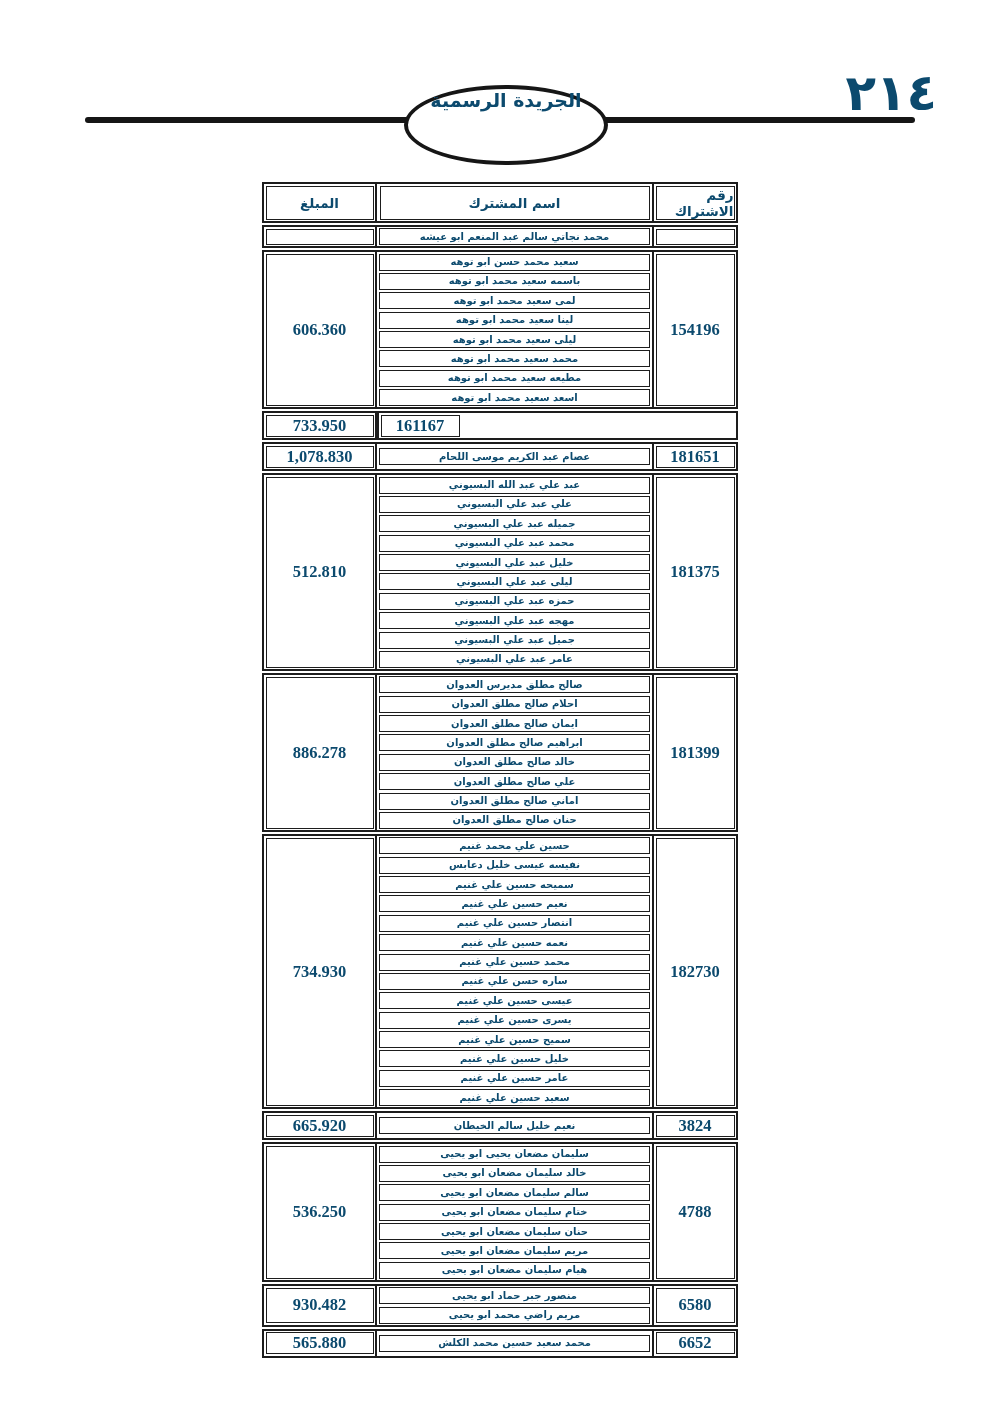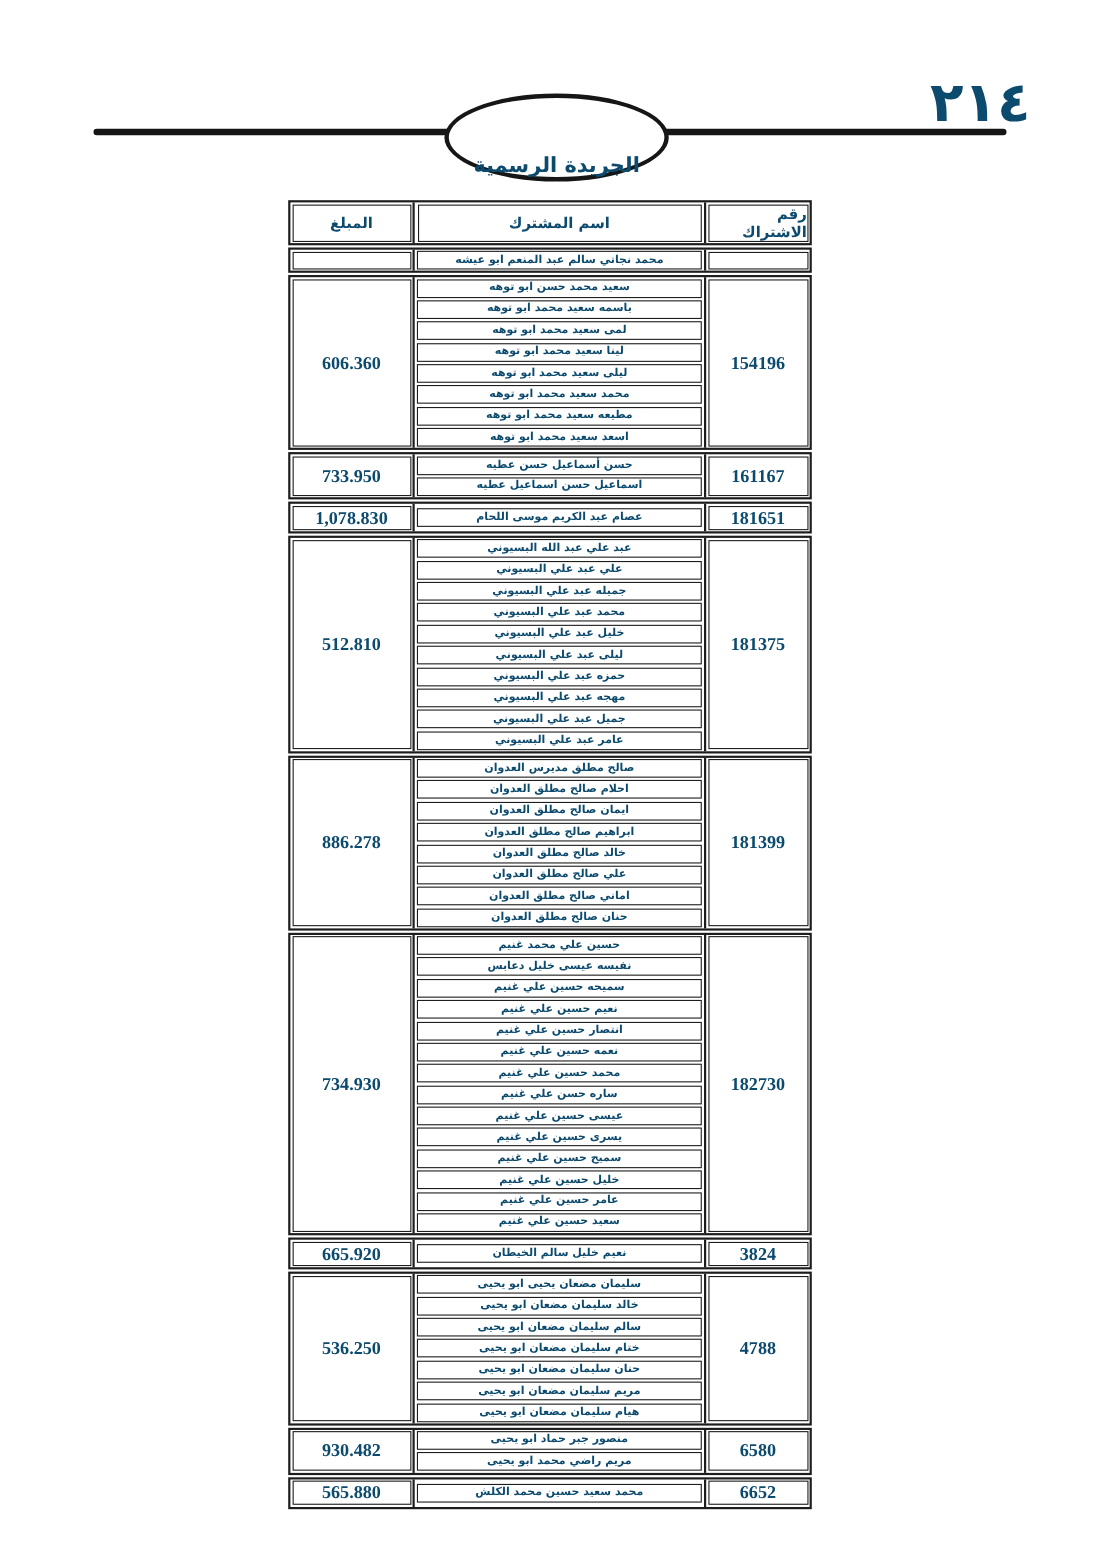--- a/index.html
+++ b/index.html
@@ -14,38 +14,38 @@
     font-size:50px;font-weight:bold;letter-spacing:2px;
     font-family:"DejaVu Sans",sans-serif;
   }
   .rule{
     position:absolute;top:117px;left:85px;width:830px;height:6px;
     background:#161616;border-radius:3px;
   }
   .ellipse{
     position:absolute;left:404px;top:85px;width:204px;height:80px;
     background:#fff;border:4px solid #161616;border-radius:50%;
-    display:flex;align-items:flex-end;justify-content:center;
+    display:flex;align-items:flex-start;justify-content:center;
     box-sizing:border-box;
   }
   .ellipse span{font-size:19px;font-weight:bold;direction:rtl;}
   
   .tbl{
     position:absolute;left:262px;top:182px;width:476px;
     display:flex;flex-direction:column;
   }
   .grp{
     display:flex;flex-direction:row;align-items:stretch;
     border:2px solid #1d1d1d;margin-bottom:2px;background:#fff;
     box-sizing:border-box;
   }
   .col{display:flex;flex-direction:column;box-sizing:border-box;}
   .col-amount{width:113px;border-right:2px solid #1d1d1d;}
   .col-name{flex:1;padding:0 1px;justify-content:center;}
-  .col-number{width:96px;border-left:2px solid #1d1d1d;}
+  .col-number{width:84px;border-left:2px solid #1d1d1d;}
   .cell-inner{
     flex:1;margin:1.5px;border:1.5px solid #1d1d1d;
     display:flex;align-items:center;justify-content:center;
     font-family:"Liberation Serif","DejaVu Serif",serif;
     font-weight:bold;font-size:16.5px;direction:ltr;
     box-sizing:border-box;min-height:13px;
   }
   .hdr .cell-inner{
     font-family:"DejaVu Sans",sans-serif;font-size:13.5px;direction:rtl;
     min-height:12px;
@@ -112,24 +112,20 @@
           </div>
     <div class="col col-number">
       <div class="cell-inner number-value">154196</div>
     </div>
   </div>
 
   <div class="grp">
     <div class="col col-amount">
       <div class="cell-inner amount-value">733.950</div>
     </div>
-    <div class="col col-name">
-            <div class="name-box">حسن أسماعيل حسن عطيه</div>
-            <div class="name-box">اسماعيل حسن اسماعيل عطيه</div>
-          </div>
     <div class="col col-number">
       <div class="cell-inner number-value">161167</div>
     </div>
   </div>
 
   <div class="grp">
     <div class="col col-amount">
       <div class="cell-inner amount-value">1,078.830</div>
     </div>
     <div class="col col-name">

